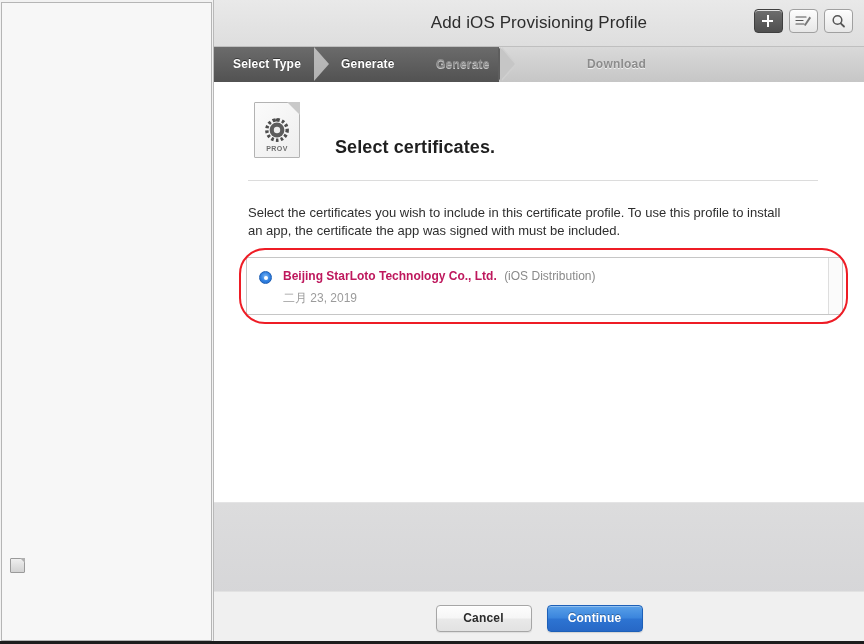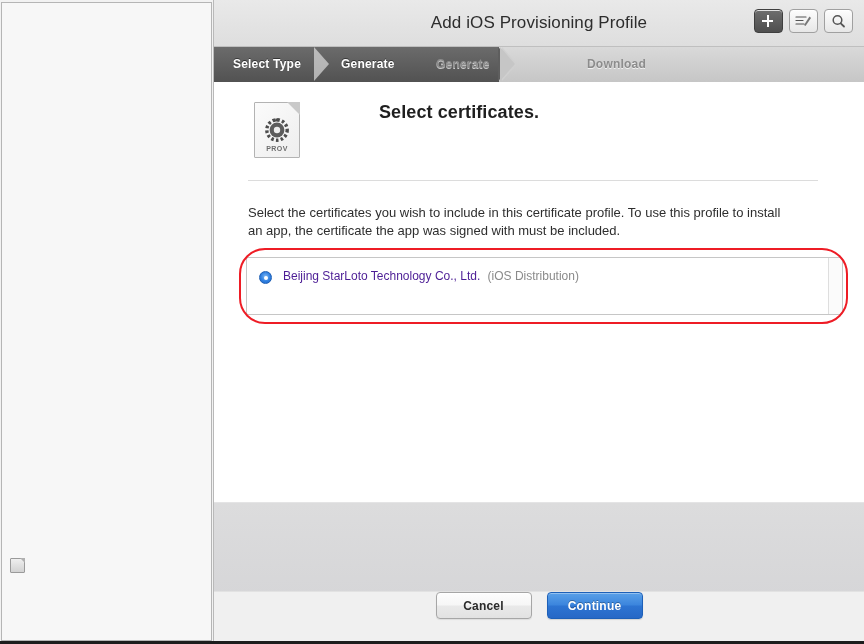--- a/index.html
+++ b/index.html
@@ -309,23 +309,22 @@
 
   
   #content {
     flex: 1 1 auto;
     position: relative;
     background: #ffffff;
     overflow: hidden;
   }
   .page-head {
     display: flex;
-    align-items: flex-start;
+    align-items: flex-end;
     padding: 20px 0 0 40px;
-    gap: 44px;
   }
   .prov-icon {
     width: 46px;
     height: 56px;
     position: relative;
     background: linear-gradient(135deg,#fbfbfb 0%, #eeeeee 100%);
     border: 1px solid #b3b3b3;
     box-sizing: border-box;
     border-radius: 1px;
     flex: 0 0 46px;
@@ -409,21 +408,21 @@
     content: "";
     position: absolute;
     left: 50%; top: 50%;
     width: 4px; height: 4px;
     margin: -2px 0 0 -2px;
     background: #ffffff;
     border-radius: 50%;
   }
   .cert-texts { margin-left: 11px; }
   .cert-line1 { font-size: 12px; line-height: 15px; }
-  .cert-name { font-weight: normal; color: #4c1d95; }
+  .cert-name { font-weight: bold; color: #be185d; }
   .cert-kind { color: #8a8a8a; margin-left: 4px; }
   .cert-date {
     font-size: 12px;
     color: #9b9b9b;
     margin-top: 6px;
   }
   .cert-scroll {
     position: absolute;
     right: 0; top: 0; bottom: 0;
     width: 13px;
@@ -450,21 +449,21 @@
     background: linear-gradient(to bottom,#dcdcdd,#d6d6d8);
     border-top: 1px solid #e4e4e5;
     border-bottom: 1px solid #c9c9cb;
   }
   #footer {
     flex: 0 0 52px;
     height: 52px;
     background: #f0f0f0;
     border-top: 1px solid #e2e2e2;
     display: flex;
-    align-items: flex-start;
+    align-items: center;
     justify-content: center;
     gap: 15px;
     position: relative;
   }
   .btn {
     min-width: 94px;
     height: 25px;
     border-radius: 4px;
     border: 1px solid #a6a6a6;
     background: linear-gradient(to bottom,#fdfdfd 0%,#f6f6f6 48%,#e9e9e9 52%,#e2e2e2 100%);
@@ -683,20 +682,21 @@
 
       <div class="cert-area">
         <div class="cert-box">
           <div class="cert-row">
             <span class="radio"></span>
             <div class="cert-texts">
               <div class="cert-line1">
                 <span class="cert-name">Beijing StarLoto Technology Co., Ltd.</span>
                 <span class="cert-kind">(iOS Distribution)</span>
               </div>
+              <div class="cert-date">二月 23, 2019</div>
             </div>
           </div>
           <div class="cert-scroll"></div>
         </div>
         <div class="annot"></div>
       </div>
 
       <div id="gray-band"></div>
     </div>
 

